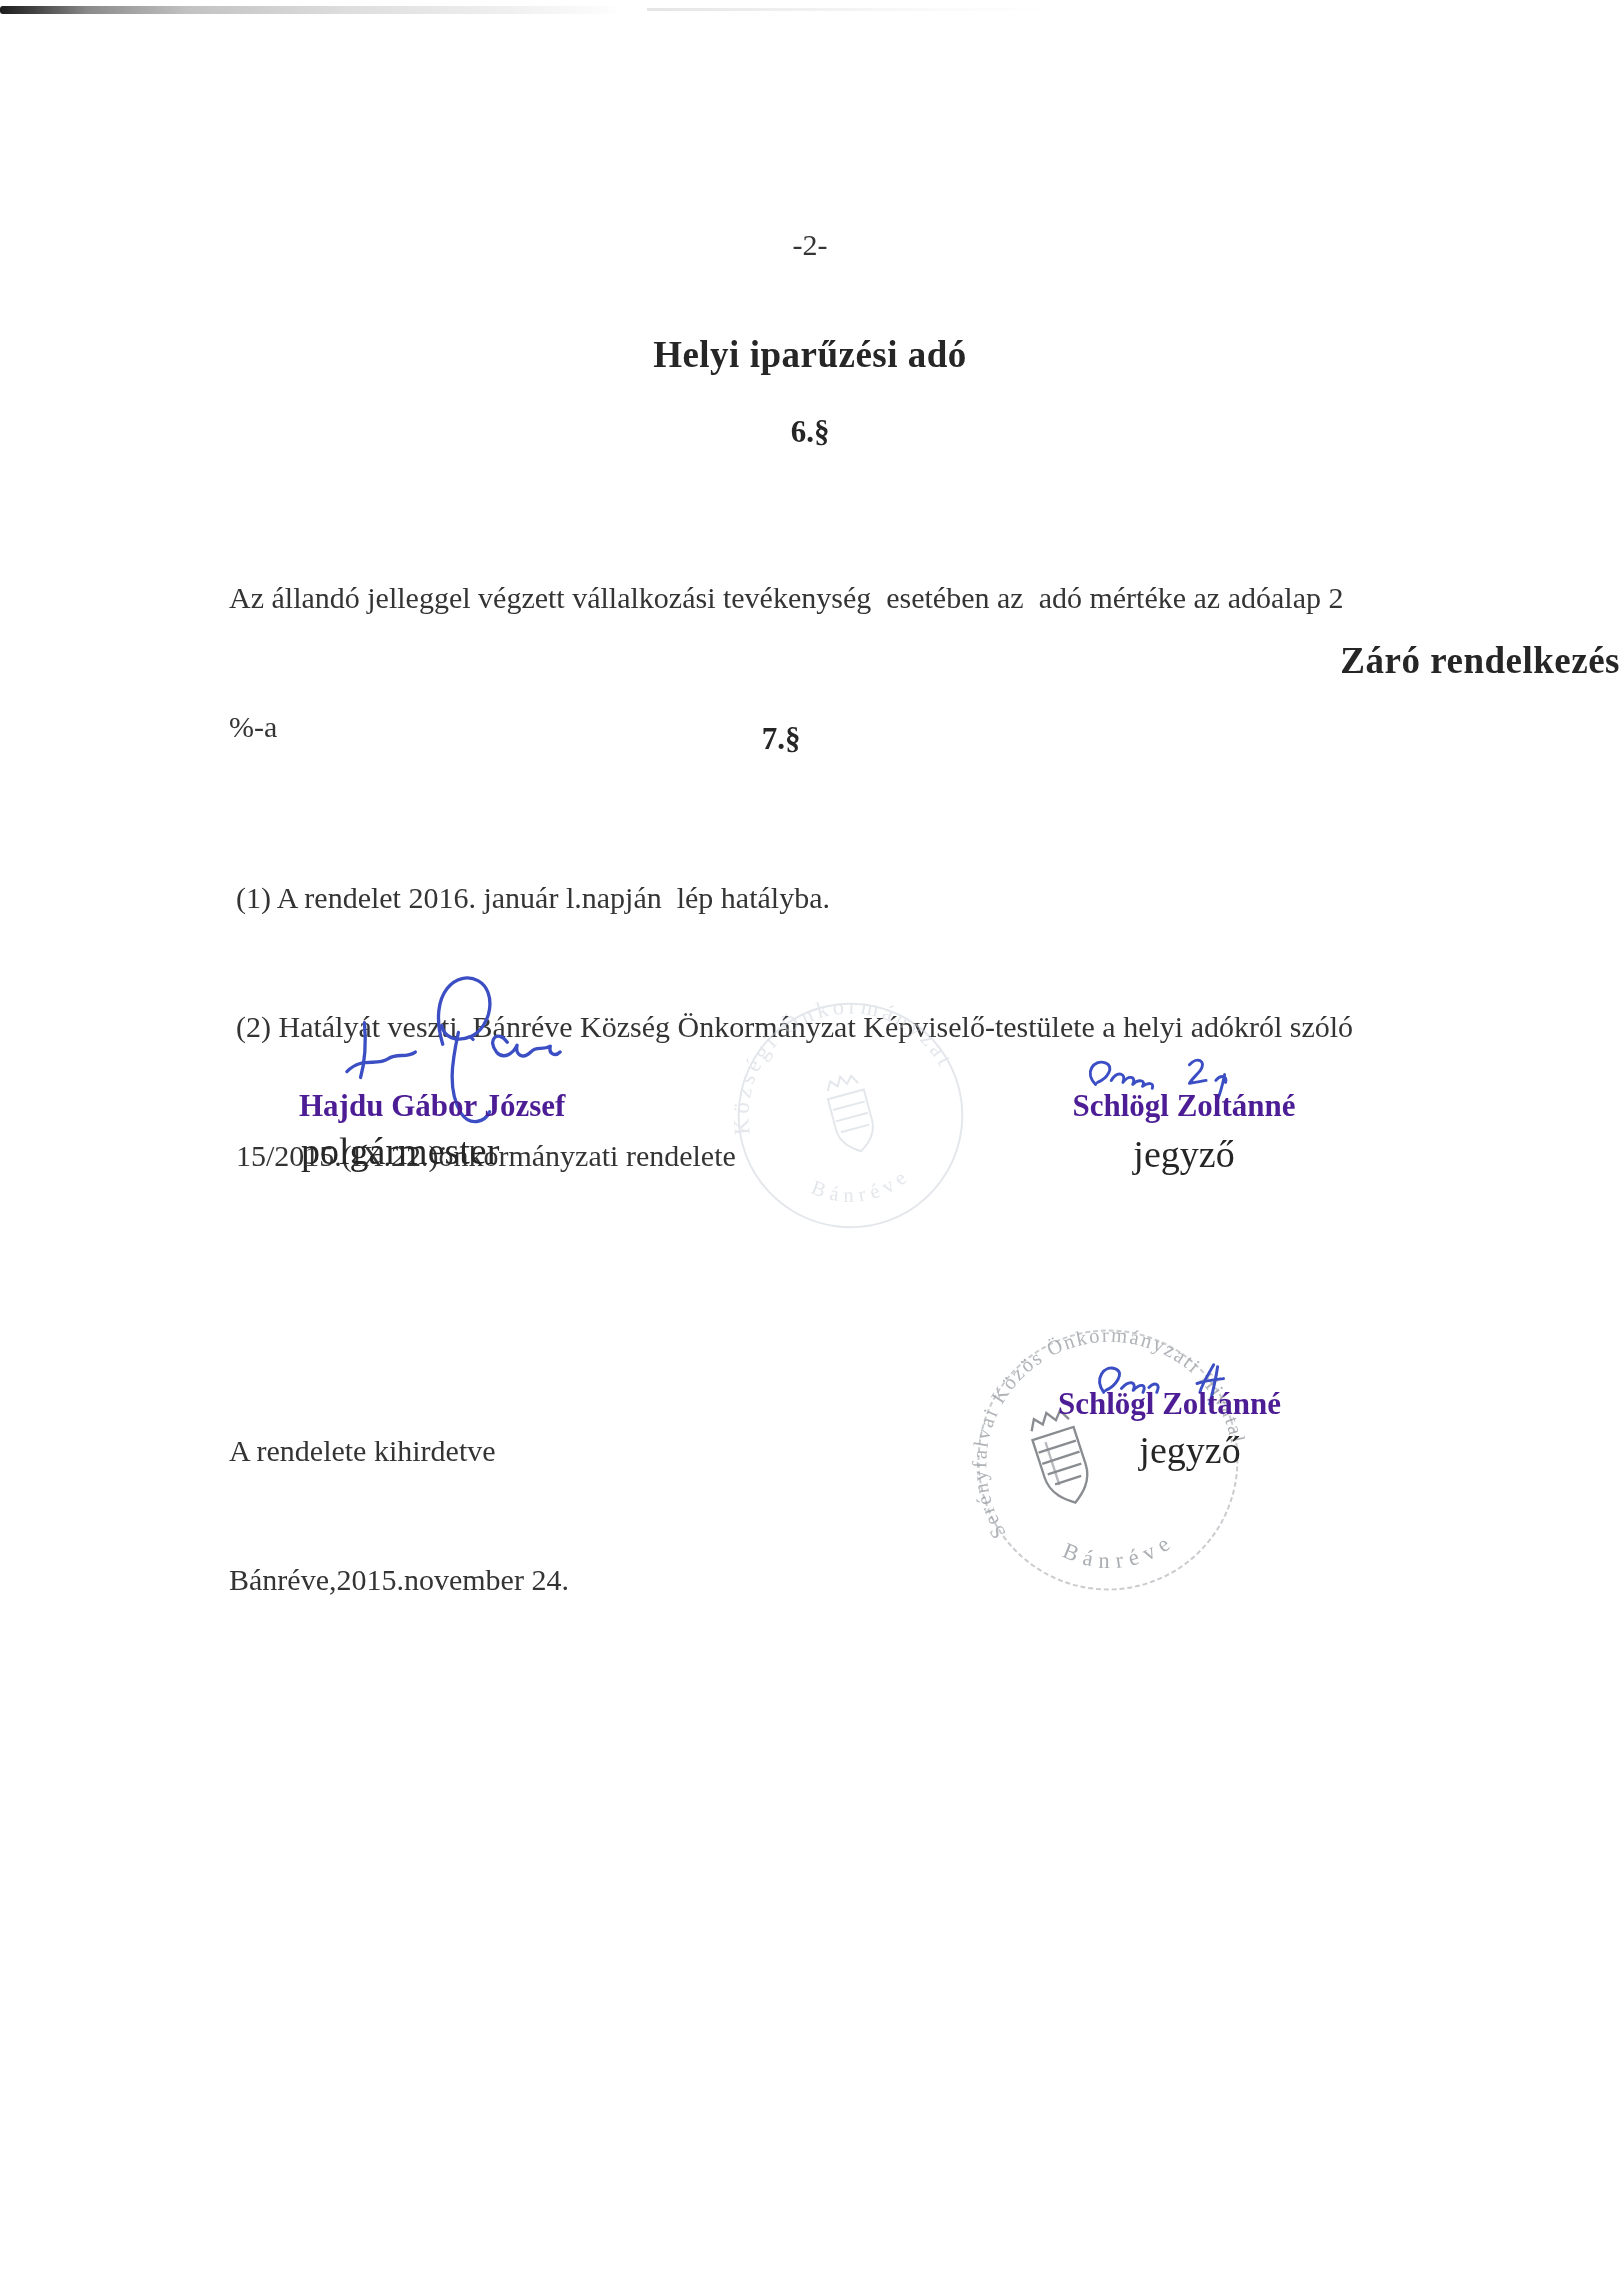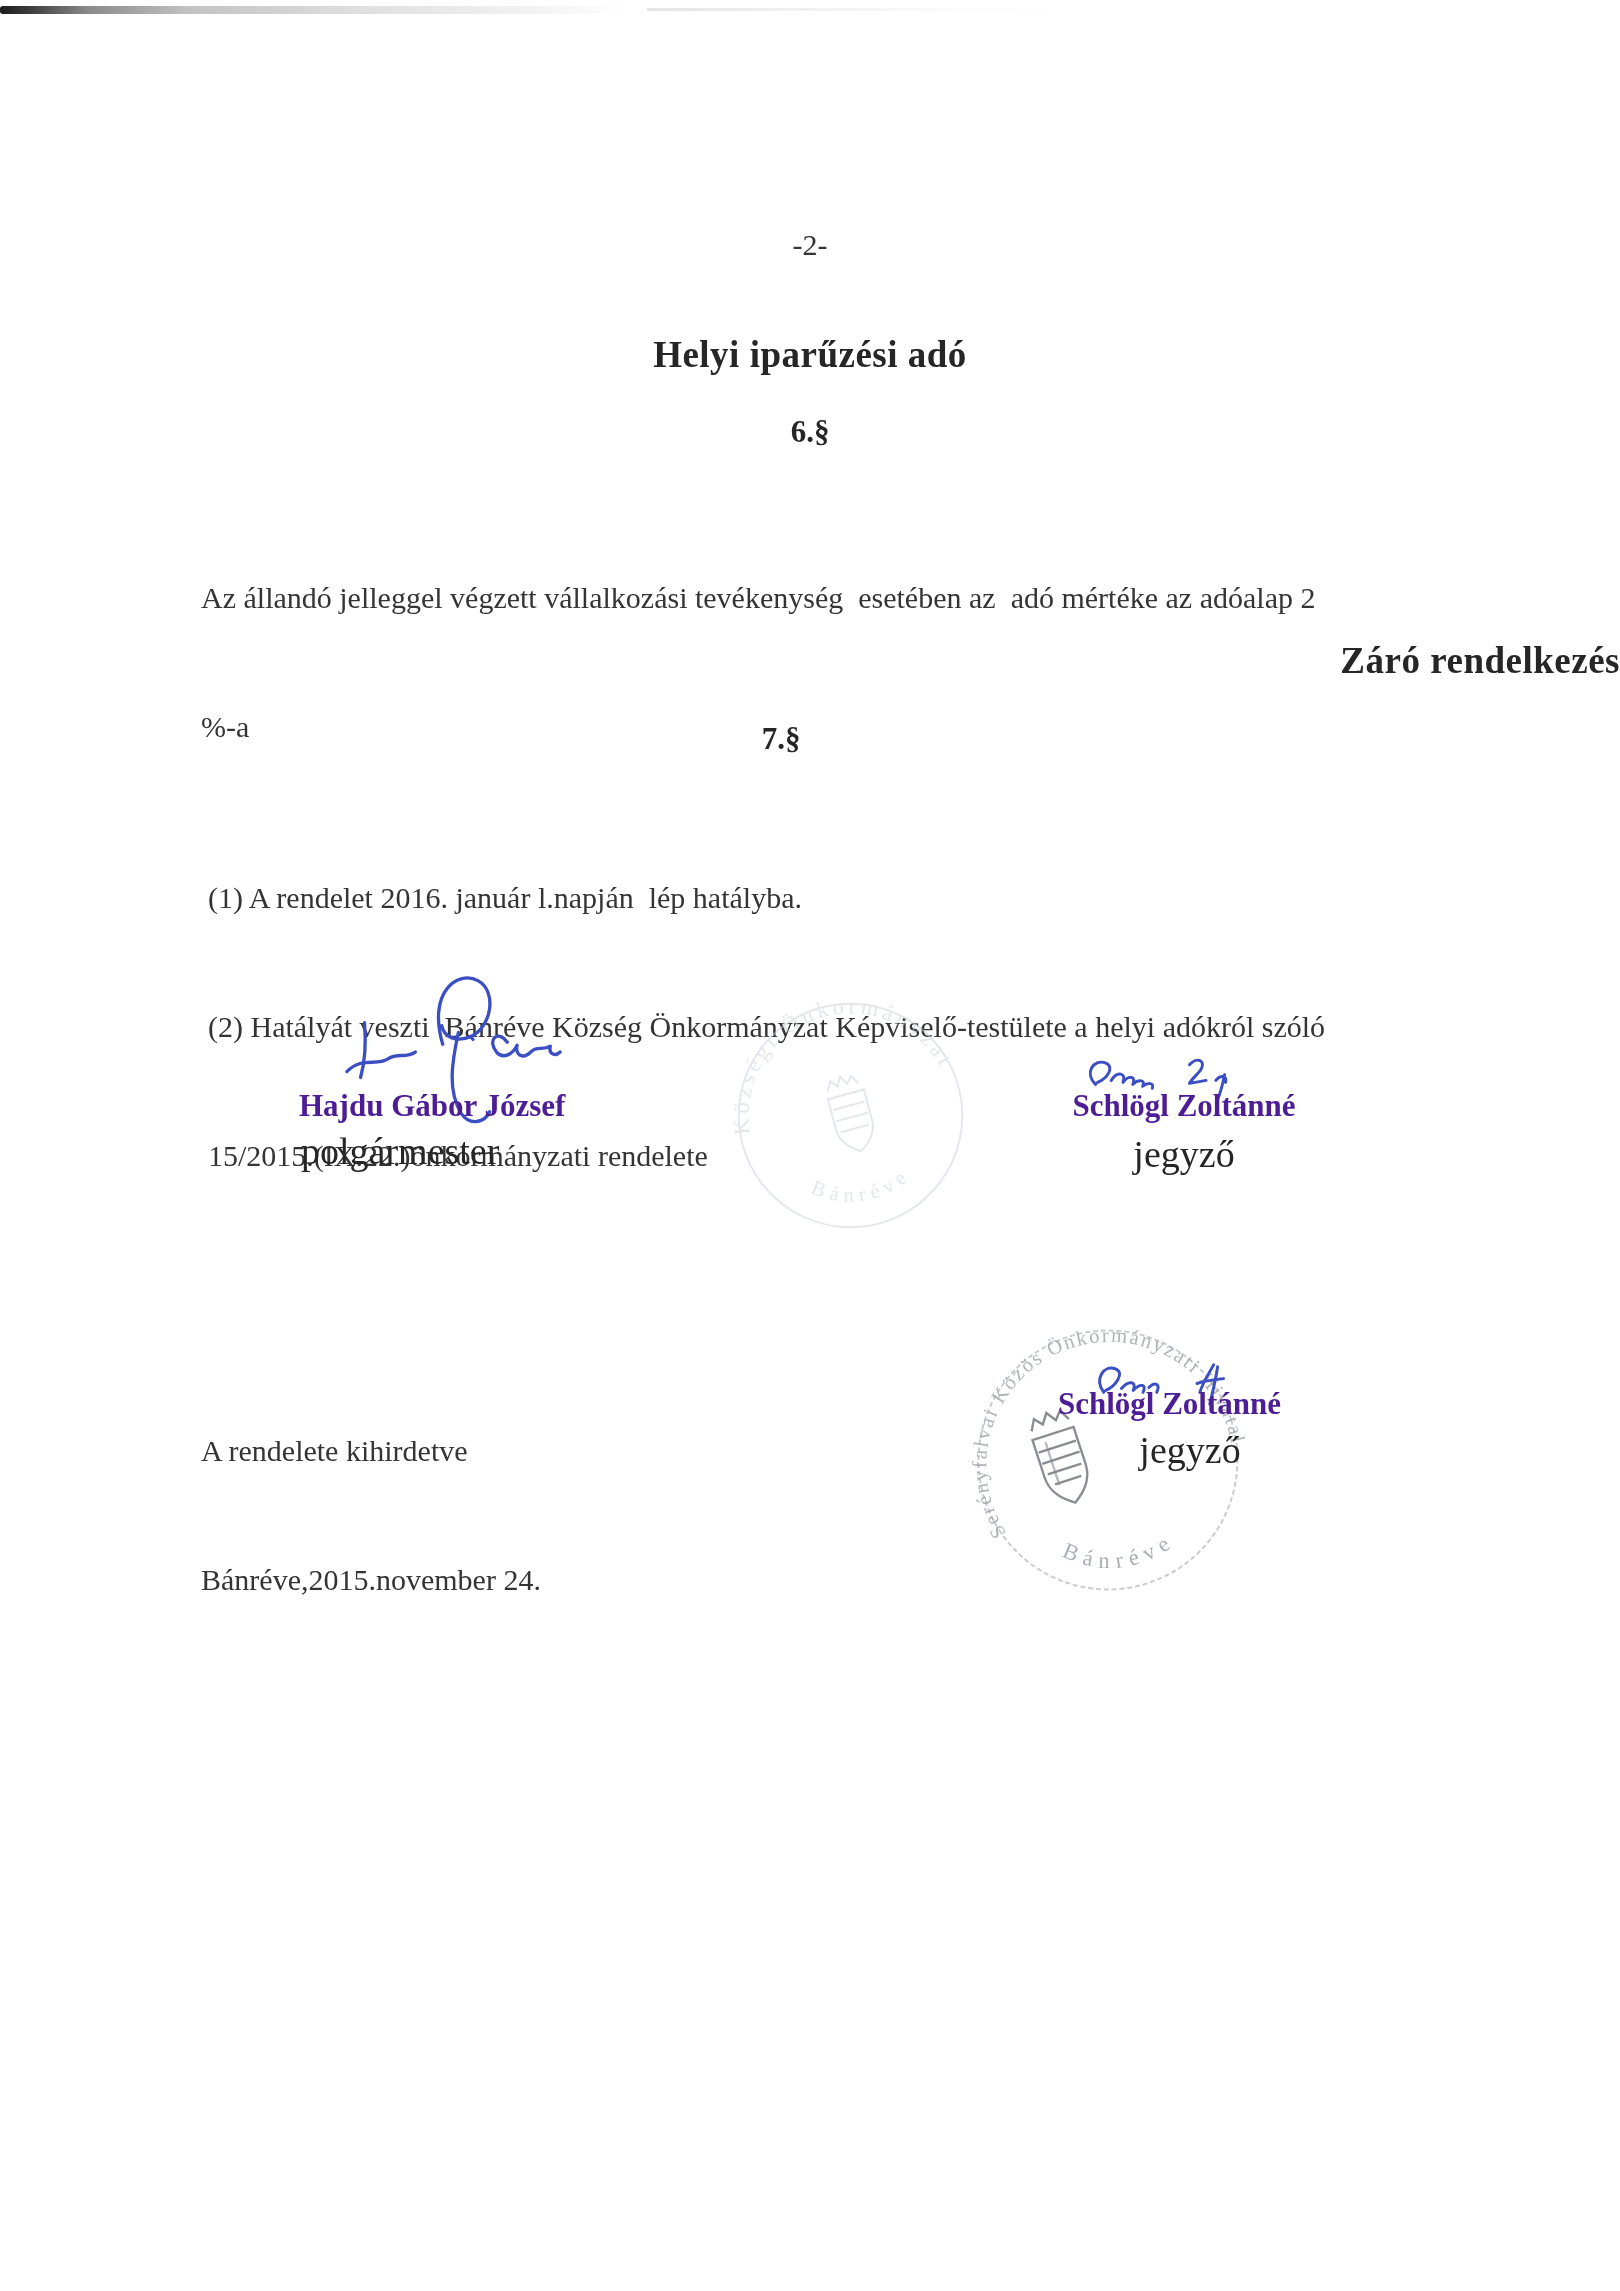--- a/index.html
+++ b/index.html
@@ -4,21 +4,21 @@
 <style>
   html,body{margin:0;padding:0;background:#e9e9e9;}
   .page{
     position:relative;
     width:1620px;height:2292px;
     background:#ffffff;
     overflow:hidden;
     font-family:"Liberation Serif","DejaVu Serif",serif;
     color:#2f2f2f;
   }
-  .t{white-space:pre-wrap;}
+  .t{white-space:pre-wrap;margin-left:28px;}
   .abs{position:absolute;}
   .center{left:0;width:1620px;text-align:center;}
   .body-text{font-size:30px;line-height:43px;color:#343434;}
   .h-title{font-size:37px;font-weight:bold;color:#262626;letter-spacing:0.5px;}
   .sec{font-size:31px;font-weight:bold;color:#262626;}
   .name{font-size:31px;font-weight:bold;color:#4c1d95;}
   .sig-title{font-size:38px;font-weight:normal;color:#262626;}
   
   .scan-streak{
     left:0;top:5.9px;width:627px;height:7.8px;

